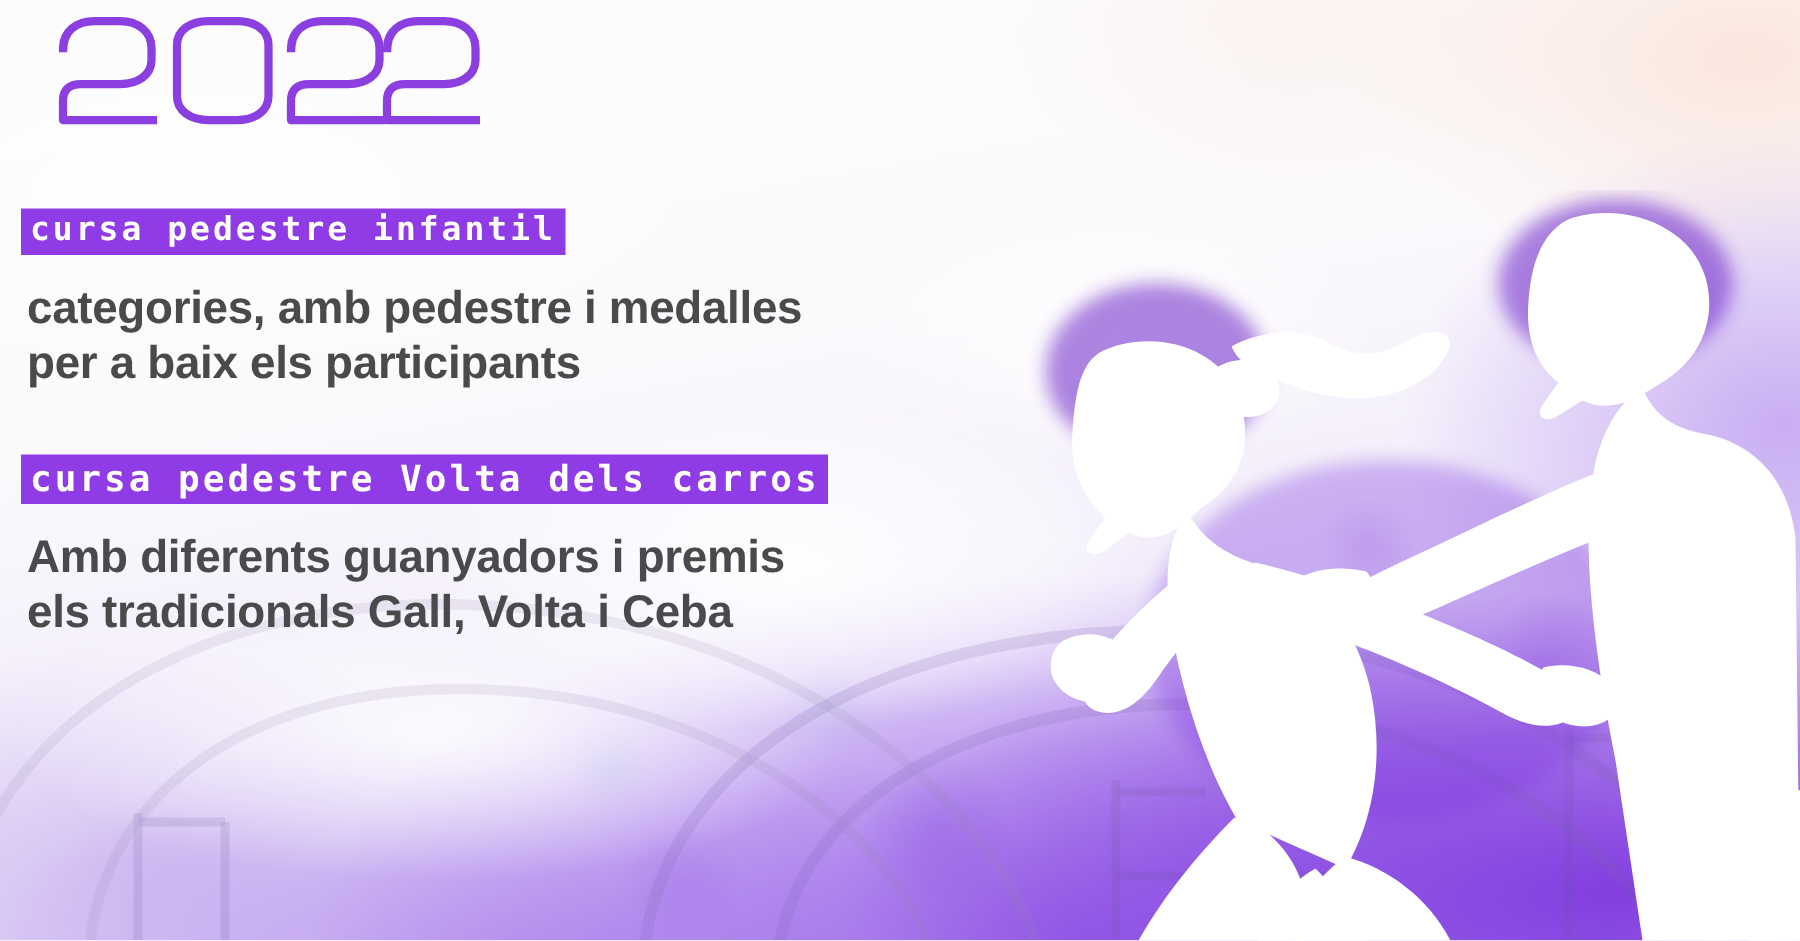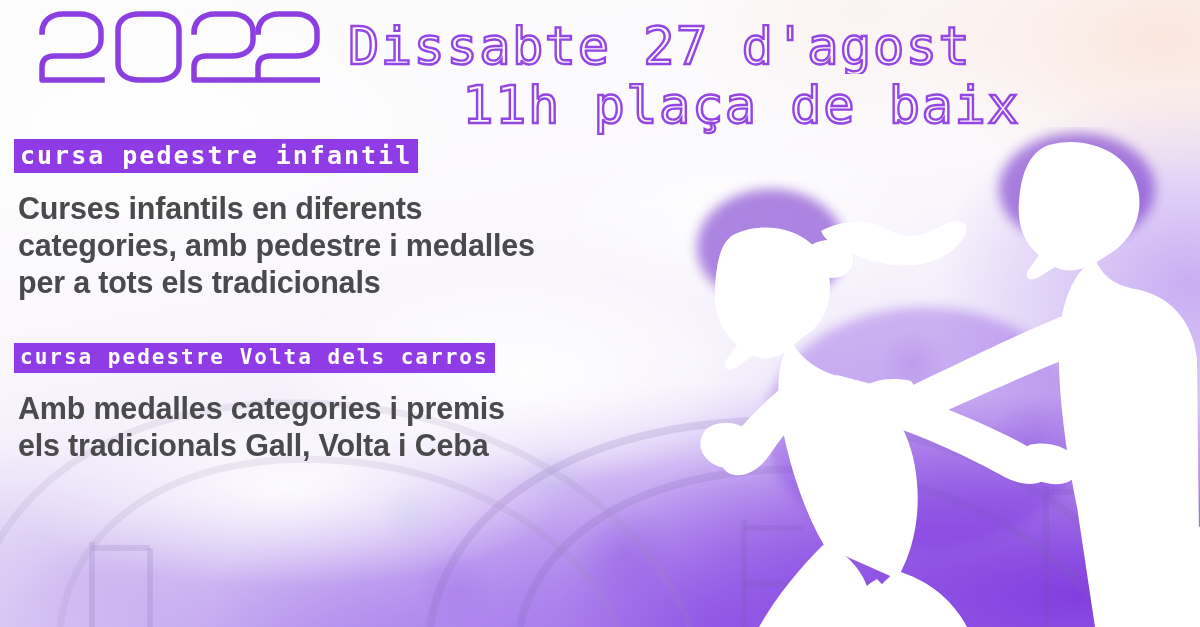--- a/index.html
+++ b/index.html
@@ -113,21 +113,21 @@
     left: 14px;
     top: 139px;
     width: 640px;
   }
 
   .badge {
     display: inline-block;
     background: #8f3ce6;
     color: #ffffff;
     padding: 4px 6px 5px 6px;
-    font-size: 25px;
+    font-size: 22px;
     font-weight: 700;
     letter-spacing: 2.0px;
     white-space: nowrap;
     line-height: 1;
   }
 
   .badge-glyphs {
     display: inline-block;
   }
 
@@ -139,21 +139,21 @@
     line-height: 1.215;
     letter-spacing: -0.2px;
     max-width: 600px;
   }
 
   .block-2 {
     margin-top: 42px;
   }
 
   .block-2 .badge {
-    font-size: 21px;
+    font-size: 24px;
   }
 
   
   .techno {
     font-family: "DejaVu Sans Mono", monospace;
     font-stretch: condensed;
   }
 </style>
 </head>
 <body>
@@ -273,51 +273,38 @@
 
           <path d="M158 22 C158 11 167 4 179 4 L196 4 C208 4 217 11 217 22 L217 30
                    C217 40 208 46 196 46 L170 46 C162 46 158 50 158 57 L158 70 L218 70"></path>
 
           <path d="M222 22 C222 11 231 4 243 4 L260 4 C272 4 281 11 281 22 L281 30
                    C281 40 272 46 260 46 L234 46 C226 46 222 50 222 57 L222 70 L282 70"></path>
         </g>
       </svg>
     </div>
 
-    <div class="datetime">
-      <span class="dt-line">
-        <svg width="672" height="50" viewBox="0 0 672 50" preserveAspectRatio="xMinYMid meet">
-          <text x="0" y="40" class="techno" font-size="52" letter-spacing="1.5" fill="none" stroke="#9446e4" stroke-width="2.4">Dissabte 27 d'agost</text>
-        </svg>
-      </span>
-      <span class="dt-line">
-        <svg width="672" height="52" viewBox="0 0 672 52" preserveAspectRatio="xMaxYMid meet">
-          <text x="672" y="40" text-anchor="end" class="techno" font-size="52" letter-spacing="1.5" fill="none" stroke="#9446e4" stroke-width="2.4">11h plaça de baix</text>
-        </svg>
-      </span>
-    </div>
   </div>
 
   <div class="content">
 
     <div class="block block-1">
       <div class="badge techno">
         <span class="badge-glyphs">cursa pedestre infantil</span>
       </div>
       <div class="body-text">
-        <div>Curses infantils en diferents</div>
         <div>categories, amb pedestre i medalles</div>
-        <div>per a tots els tradicionals</div>
+        <div>per a baix els participants</div>
       </div>
     </div>
 
     <div class="block block-2">
       <div class="badge techno">
         <span class="badge-glyphs">cursa pedestre Volta dels carros</span>
       </div>
       <div class="body-text">
-        <div>Amb medalles categories i premis</div>
+        <div>Amb diferents guanyadors i premis</div>
         <div>els tradicionals Gall, Volta i Ceba</div>
       </div>
     </div>
 
   </div>
 </div>
 
 </body></html>

